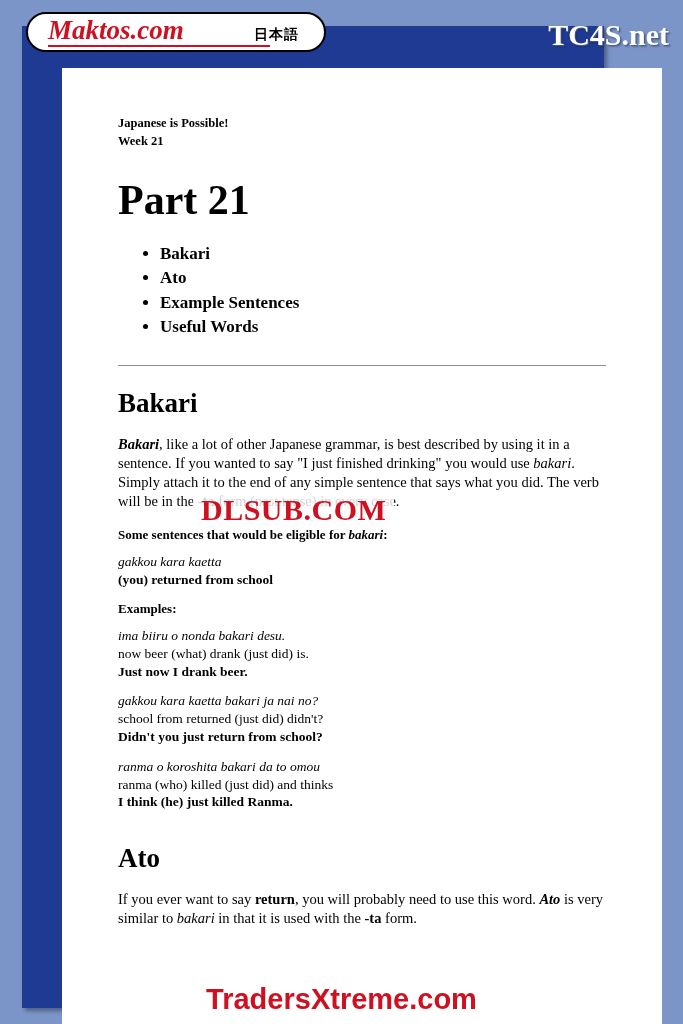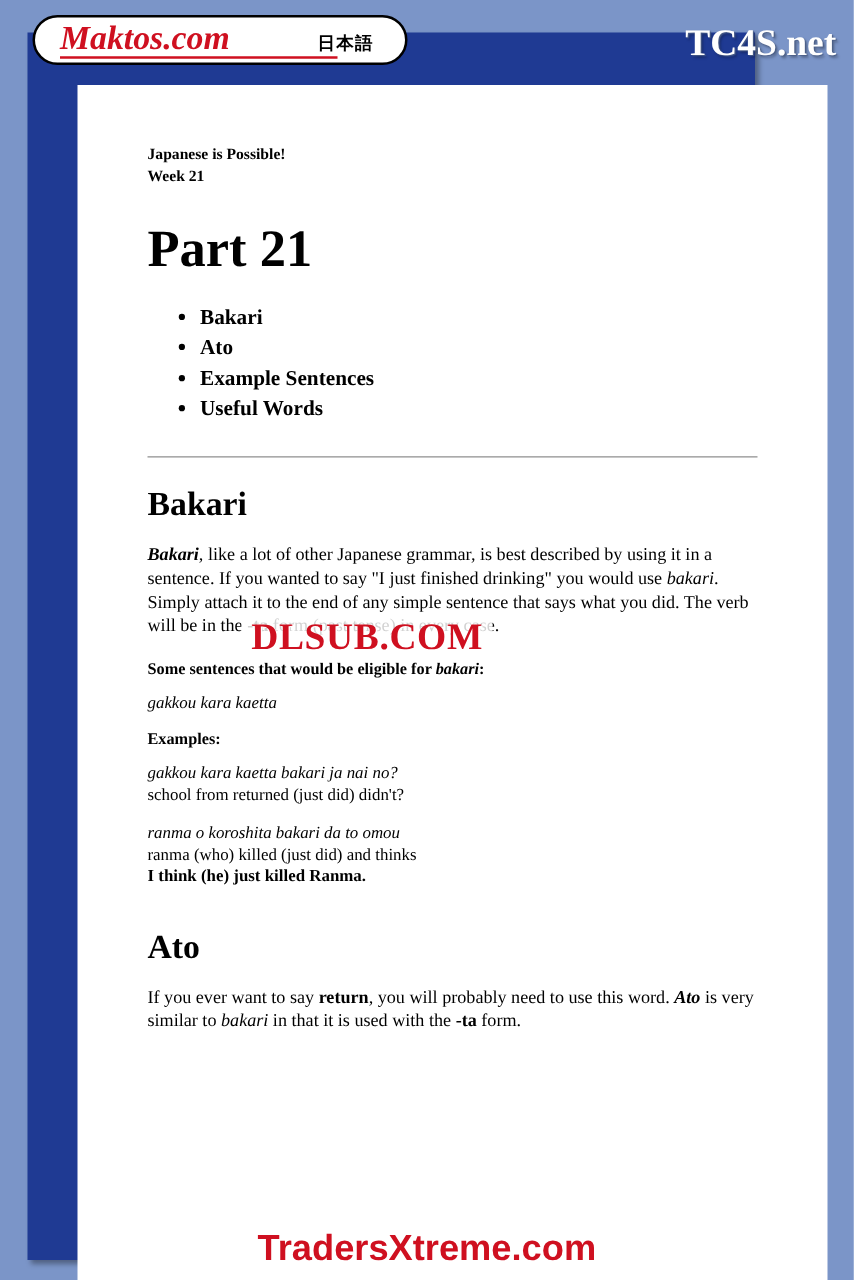--- a/index.html
+++ b/index.html
@@ -234,28 +234,35 @@
 
       <h2 class="section">Bakari</h2>
 
       <p class="body lead"><span class="bi">Bakari</span><span>, like a lot of other Japanese grammar, is best described by using it in a sentence. If you wanted to say "I just finished drinking" you would use </span><span class="i">bakari</span><span>. Simply attach it to the end of any simple sentence that says what you did. The verb will be in the </span><span class="b">-ta</span><span> form (past tense) in every case.</span></p>
 
       <p class="label-bold"><span>Some sentences that would be eligible for </span><span class="i">bakari</span><span>:</span></p>
 
 
       <div class="ex-block">
         <div class="jp">gakkou kara kaetta</div>
+        <div class="en">(you) returned from school</div>
       </div>
 
       <p class="label-bold">Examples:</p>
 
+      <div class="ex-block">
+        <div class="jp">ima biiru o nonda bakari desu.</div>
+        <div class="lit">now beer (what) drank (just did) is.</div>
+        <div class="en">Just now I drank beer.</div>
+      </div>
 
       <div class="ex-block">
         <div class="jp">gakkou kara kaetta bakari ja nai no?</div>
         <div class="lit">school from returned (just did) didn't?</div>
+        <div class="en">Didn't you just return from school?</div>
       </div>
 
       <div class="ex-block">
         <div class="jp">ranma o koroshita bakari da to omou</div>
         <div class="lit">ranma (who) killed (just did) and thinks</div>
         <div class="en">I think (he) just killed Ranma.</div>
       </div>
 
       <h2 class="section ato">Ato</h2>
 

